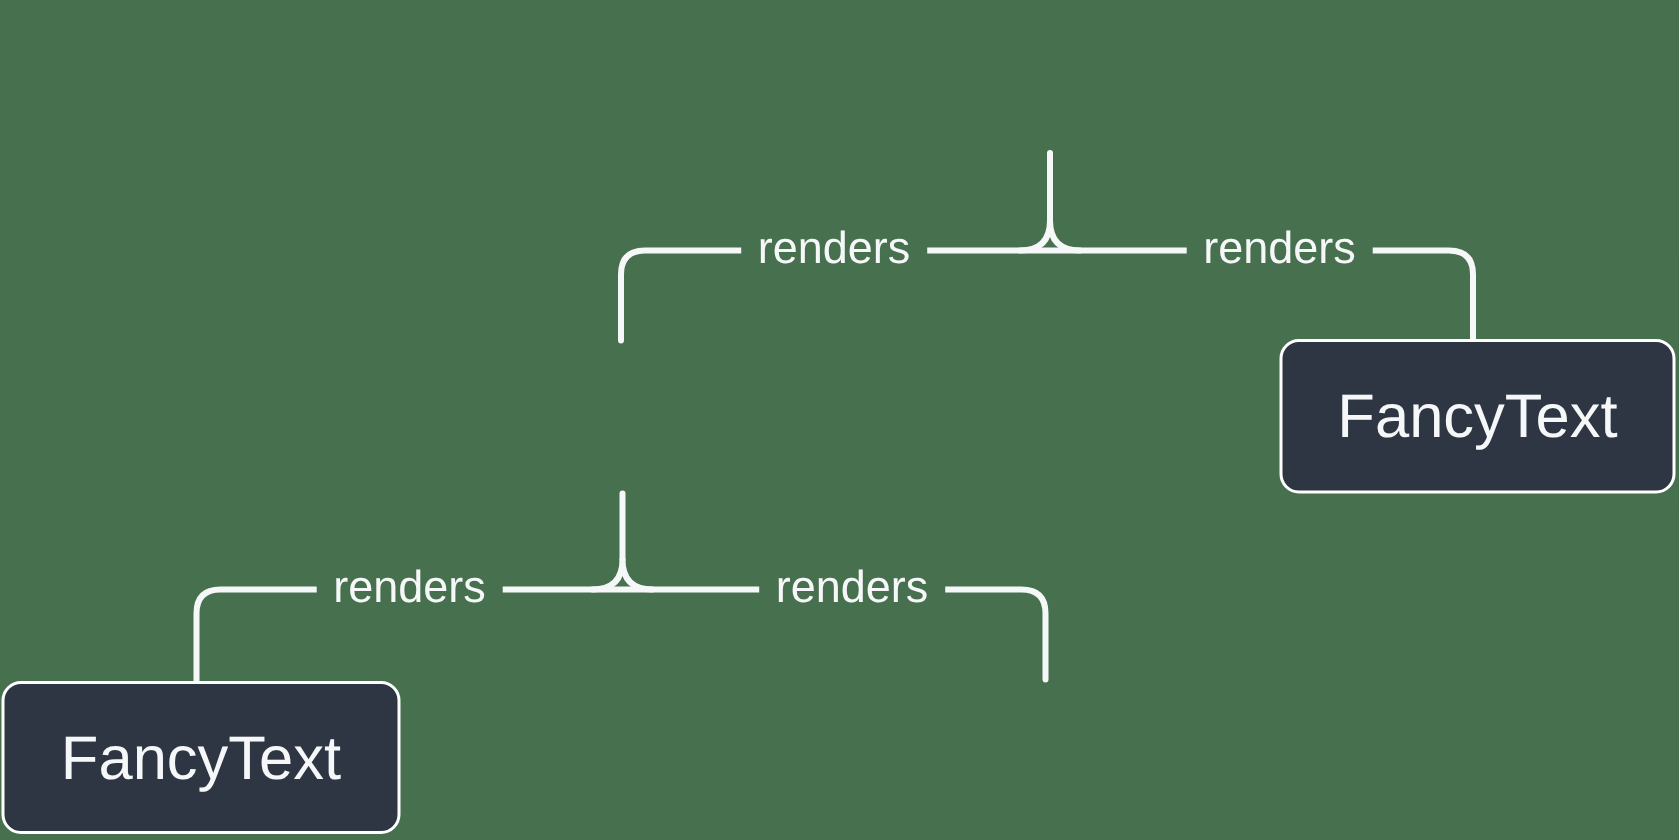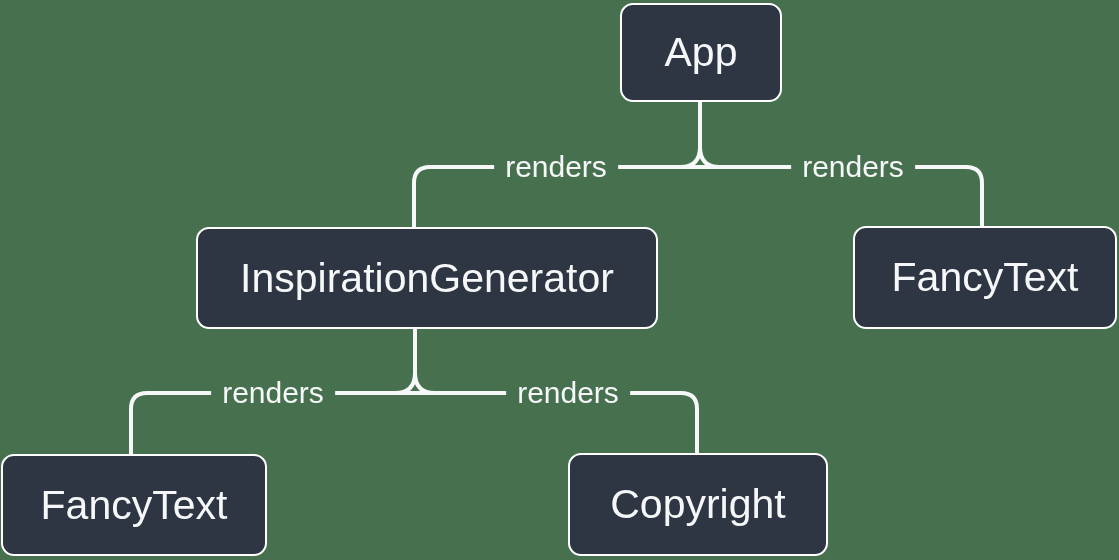--- a/index.html
+++ b/index.html
@@ -82,19 +82,16 @@
     <path d="M 395 393 Q 415 393 415 373 Q 415 393 435 393"></path>
 
     <path d="M 131 454 V 409 Q 131 393 147 393 H 681 Q 697 393 697 409 V 453"></path>
   </svg>
 
   <div class="edge-label edge-label-1">renders</div>
   <div class="edge-label edge-label-2">renders</div>
   <div class="edge-label edge-label-3">renders</div>
   <div class="edge-label edge-label-4">renders</div>
 
-  <div class="node node-app">App</div>
-  <div class="node node-inspiration-generator">InspirationGenerator</div>
   <div class="node node-fancy-text-top">FancyText</div>
   <div class="node node-fancy-text-bottom">FancyText</div>
-  <div class="node node-copyright">Copyright</div>
 
 </div>
 
 </body></html>

